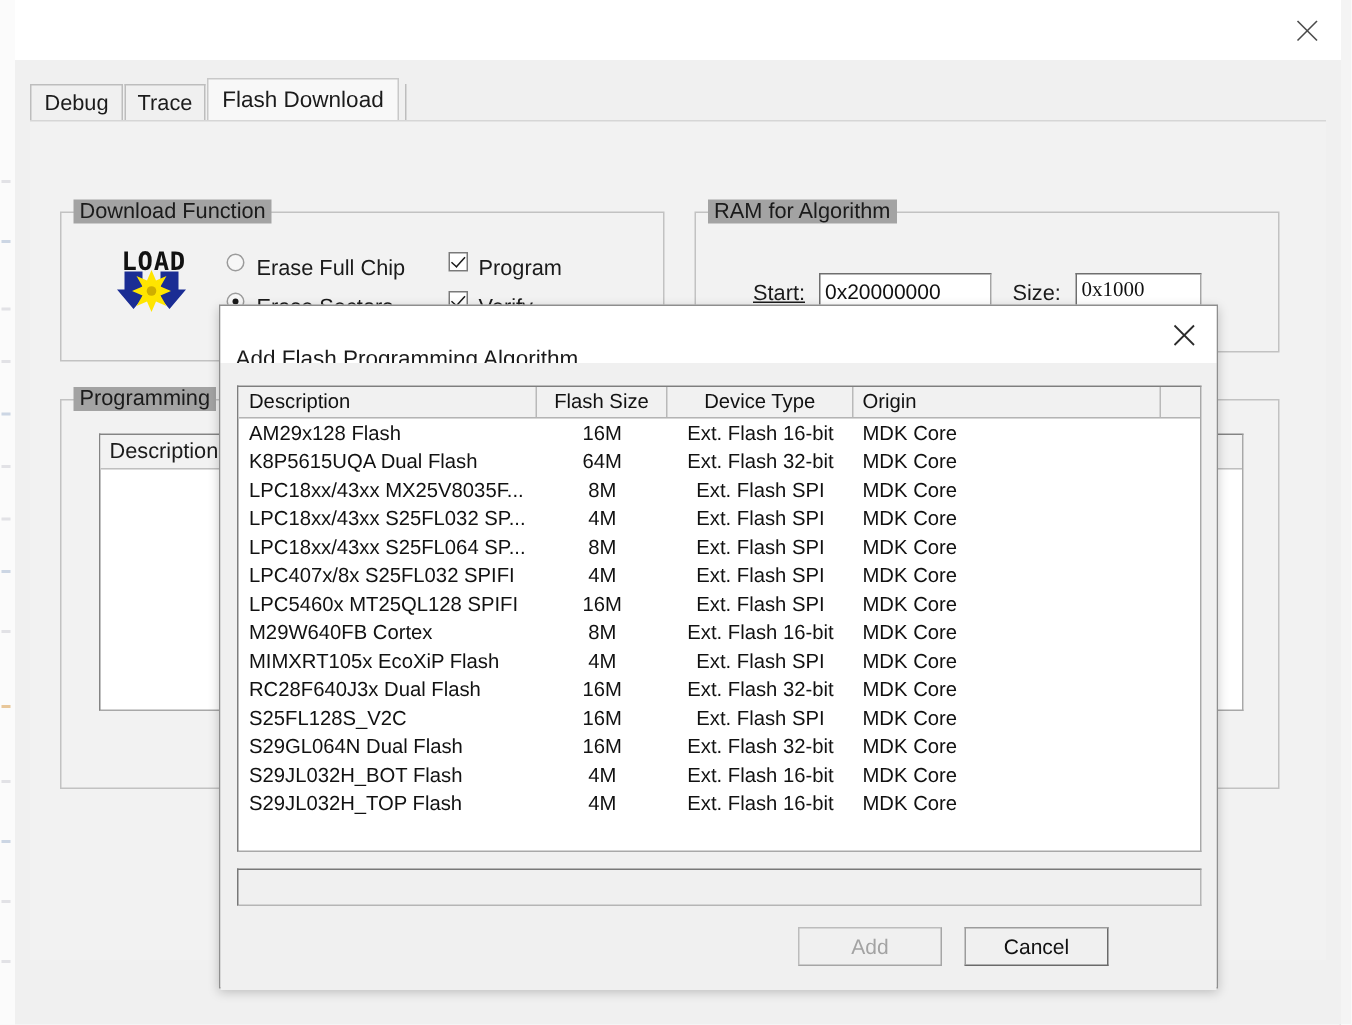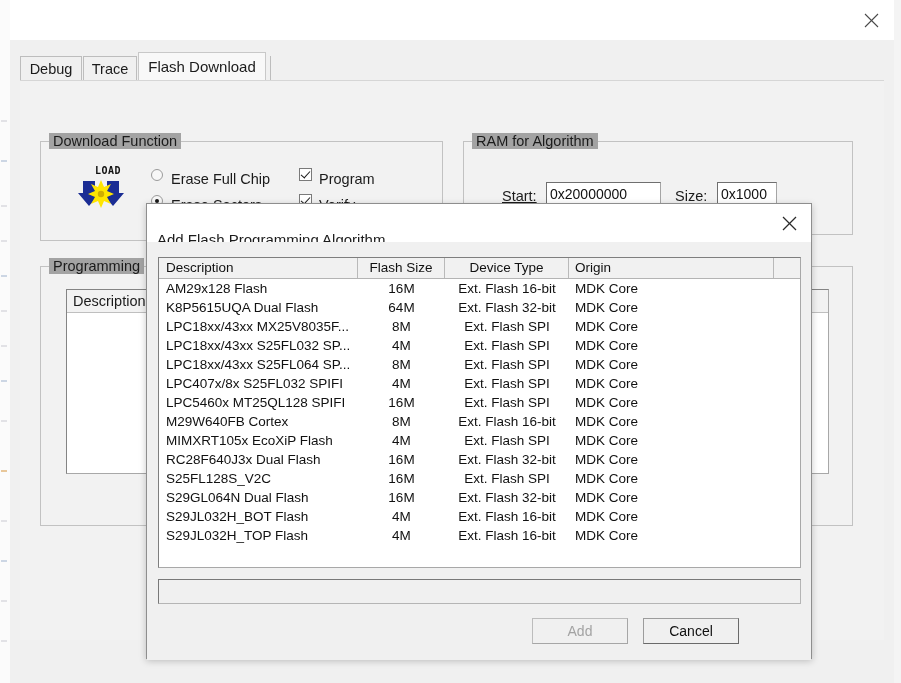--- a/index.html
+++ b/index.html
@@ -111,22 +111,22 @@
 
   
   .load-icon {
     position: absolute; left: 37px; top: 22px;
     width: 46px; height: 44px;
     background: #f2f2f2;
   }
   .load-icon .lbl {
     position: absolute; left: 3px; top: 1px; width: 40px;
     font-family: "DejaVu Sans Mono", monospace;
-    font-size: 10px; font-weight: bold; letter-spacing: 0.5px;
-    color: #111111; text-align: right;
+    font-size: 17px; font-weight: bold; letter-spacing: 0.5px;
+    color: #111111; text-align: left;
   }
 
   
   .opt { position: absolute; font-size: 14.5px; color: #1b1b1b; white-space: nowrap; }
   .radio-box {
     position: absolute; left: 0; top: 3px;
     width: 12px; height: 12px; border-radius: 50%;
     border: 1px solid #9b9b9b; background: #f7f7f7;
     box-sizing: border-box;
   }
@@ -363,21 +363,21 @@
           </div>
         </div>
 
         <div class="group grp-ram">
           <div class="legend">RAM for Algorithm</div>
 
           <div class="fieldlabel" style="left:38px; top:46px;text-decoration:underline;">Start:</div>
           <div class="textbox" style="left:82px; top:40px; width:115px;">0x20000000</div>
 
           <div class="fieldlabel" style="left:211px; top:46px;">Size:</div>
-          <div class="textbox" style="left:253px; top:40px; width:60px;">0x1000</div>
+          <div class="textbox" style="left:253px; top:40px; width:84px;font-family:Liberation Serif, serif;">0x1000</div>
         </div>
 
         <div class="group grp-prog">
           <div class="legend">Programming</div>
           <div class="prog-list">
             <div class="prog-head">
               <div class="hcell" style="left:0; width:182px;">Description</div>
             </div>
           </div>
         </div>

